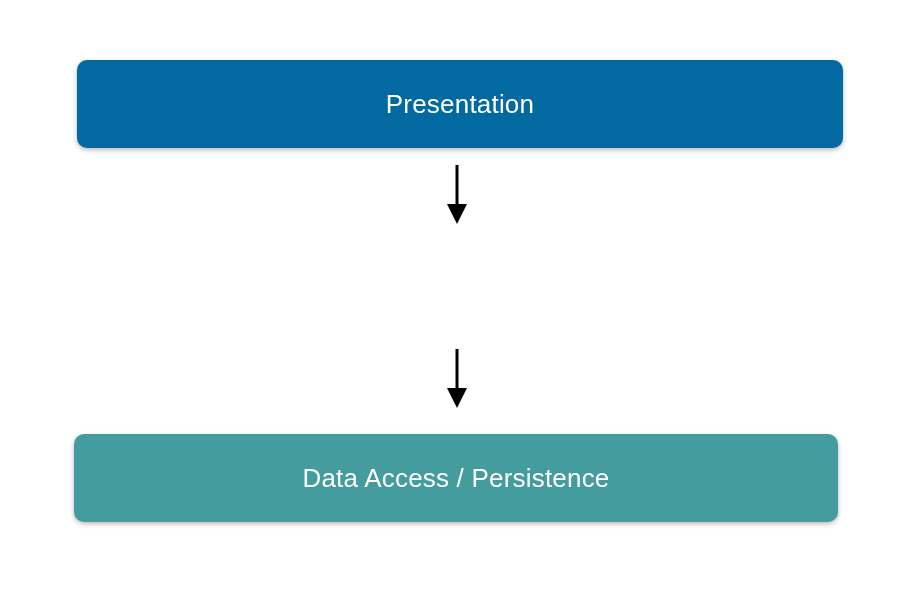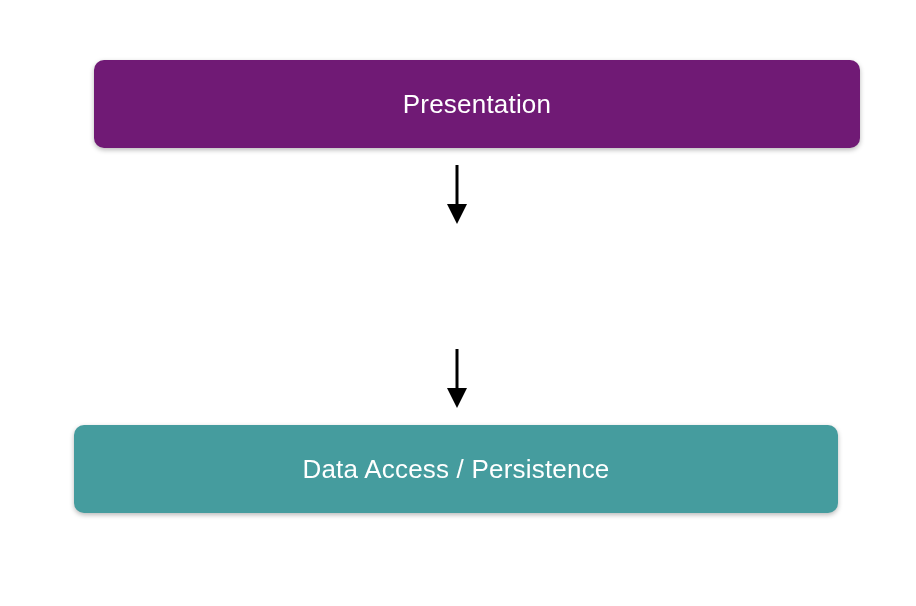--- a/index.html
+++ b/index.html
@@ -40,32 +40,32 @@
     height: 64px;
   }
   .arrow-1 { left: 441px; top: 162px; }
   .arrow-2 { left: 441px; top: 346px; }
 </style>
 </head>
 <body>
 
 <div class="canvas">
 
-  <div class="layer layer-1" style="background: #701a75; margin-left: 17px;">
+  <div class="layer layer-1" style="background: #0369a1;">
     <span class="label">Presentation</span>
   </div>
 
   <svg class="arrow arrow-1" viewBox="0 0 32 64">
     <line x1="16" y1="3" x2="16" y2="46" stroke="#000000" stroke-width="3"></line>
     <polygon points="6,42 26,42 16,62" fill="#000000"></polygon>
   </svg>
 
 
   <svg class="arrow arrow-2" viewBox="0 0 32 64">
     <line x1="16" y1="3" x2="16" y2="46" stroke="#000000" stroke-width="3"></line>
     <polygon points="6,42 26,42 16,62" fill="#000000"></polygon>
   </svg>
 
-  <div class="layer layer-3" style="background: rgb(69, 156, 158);">
+  <div class="layer layer-3" style="background: rgb(69, 156, 158); margin-top: 9px;">
     <span class="label">Data Access / Persistence</span>
   </div>
 
 </div>
 
 </body></html>

